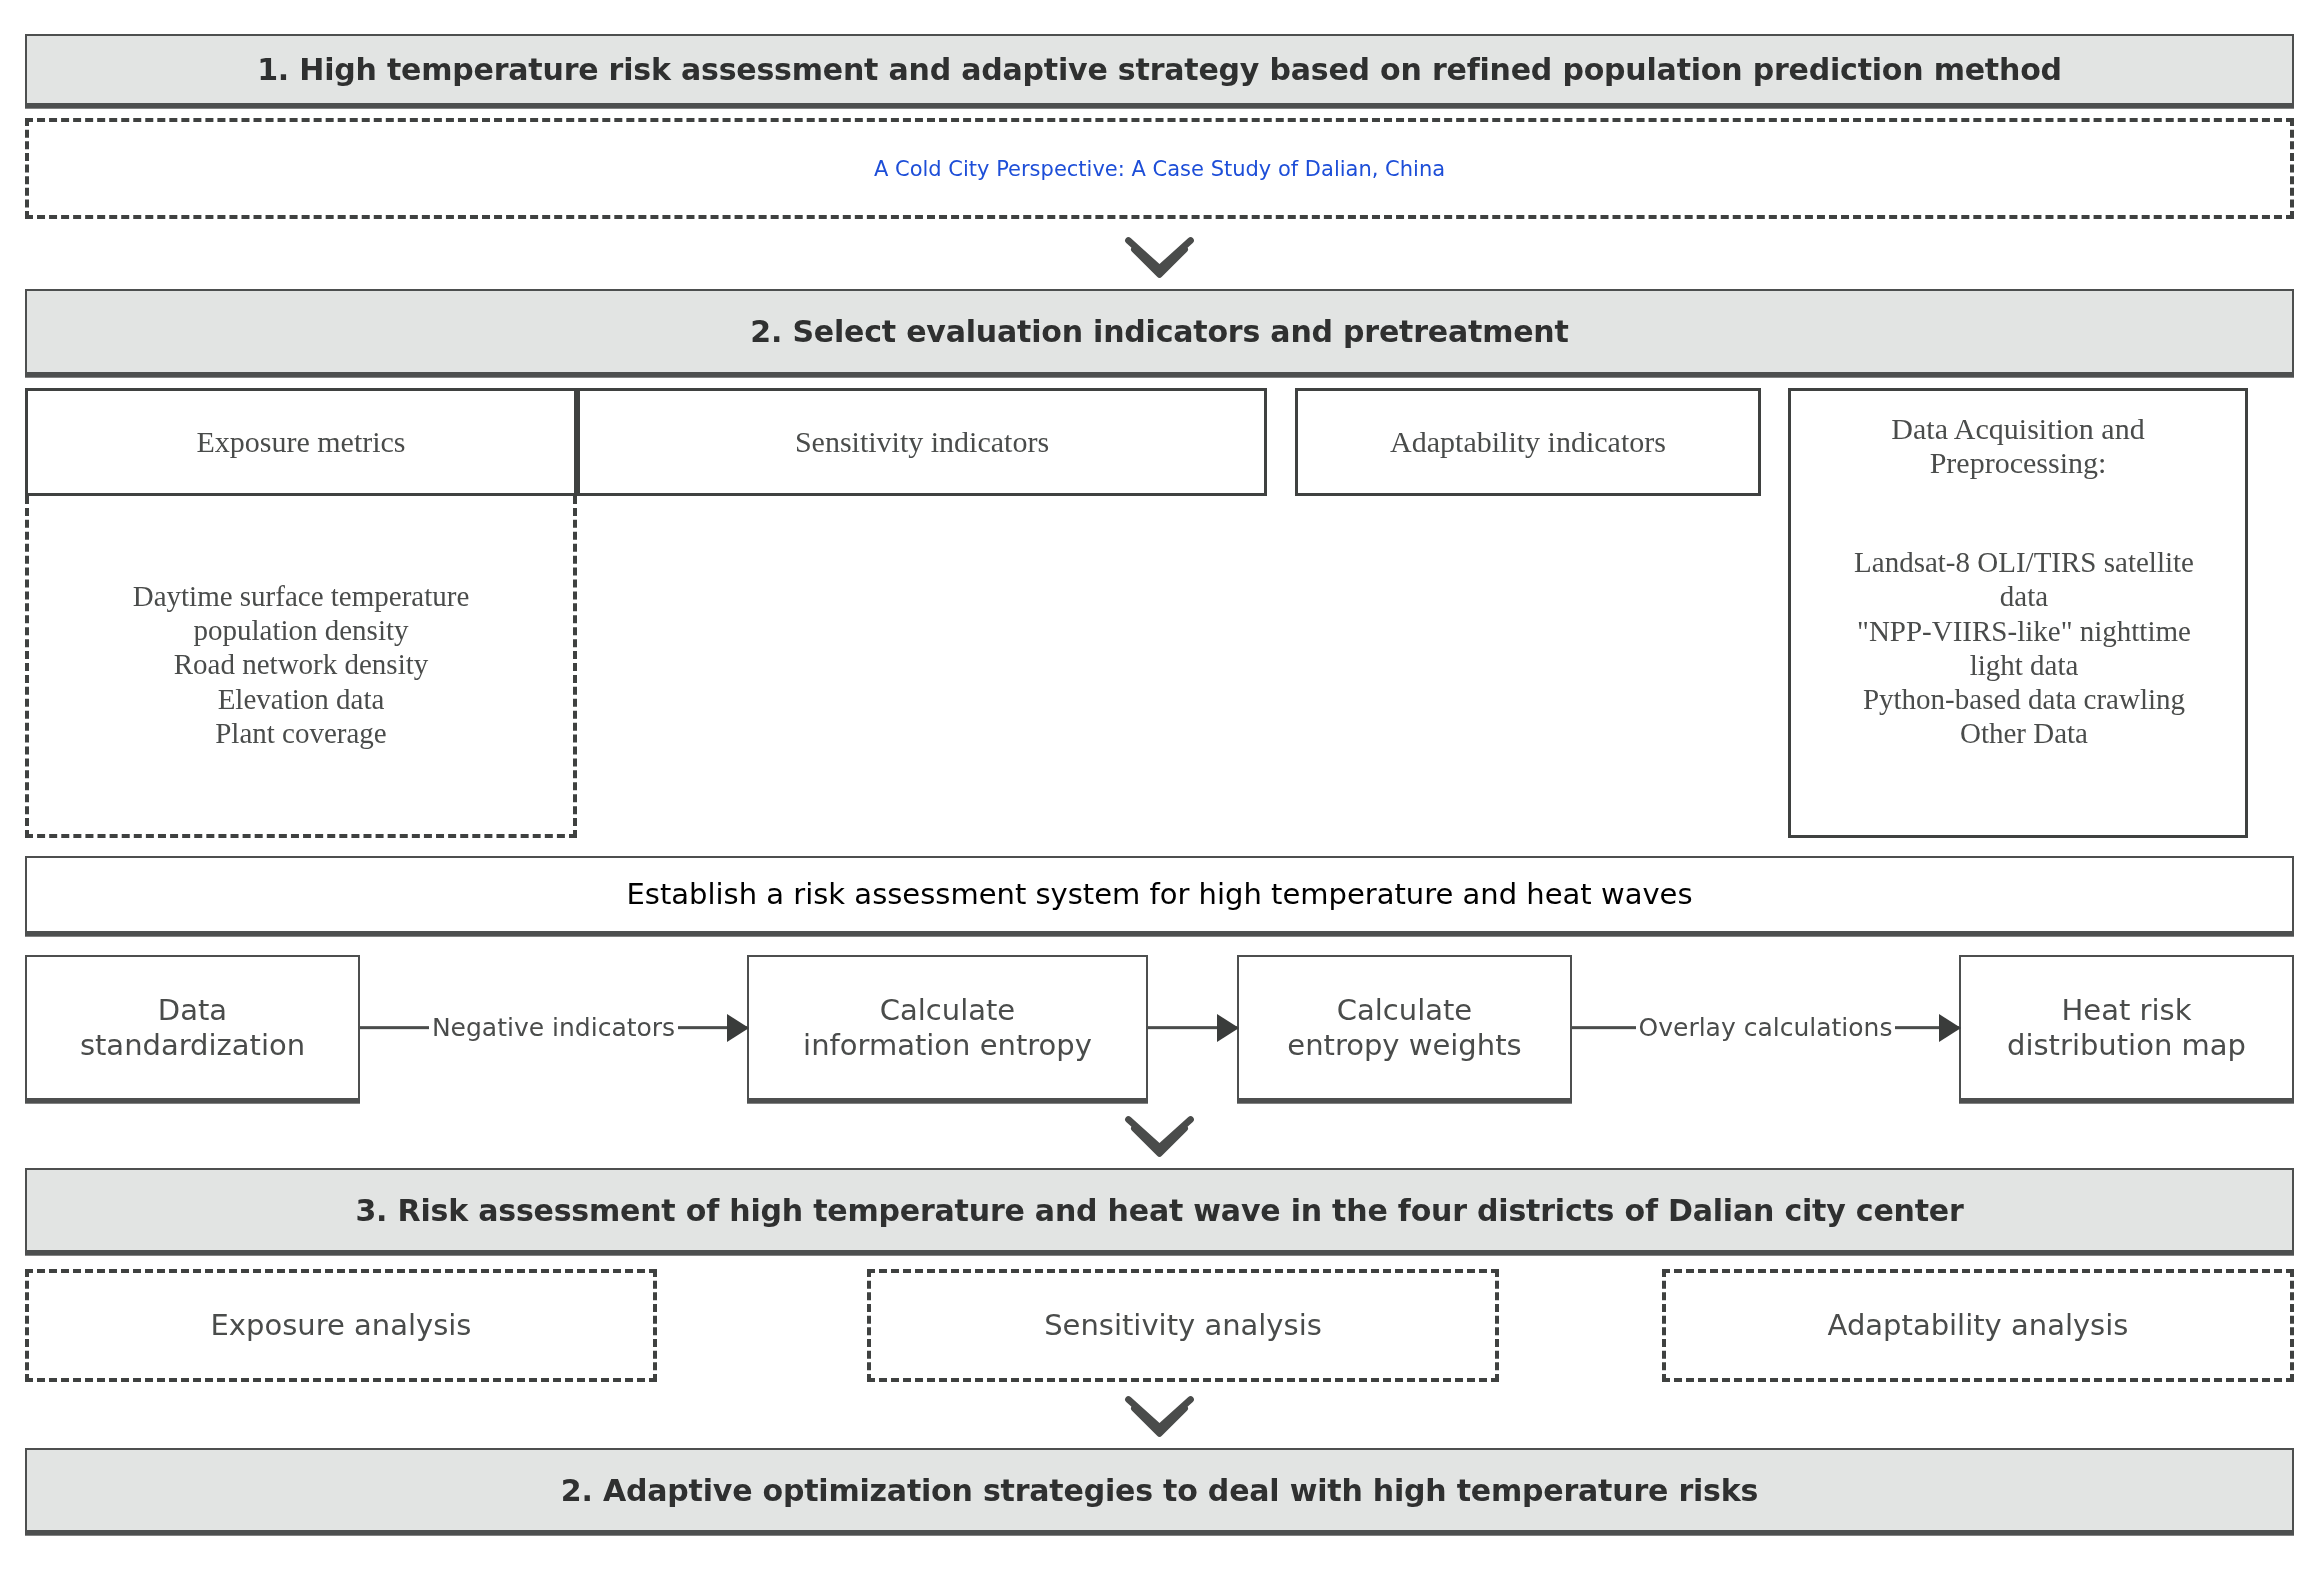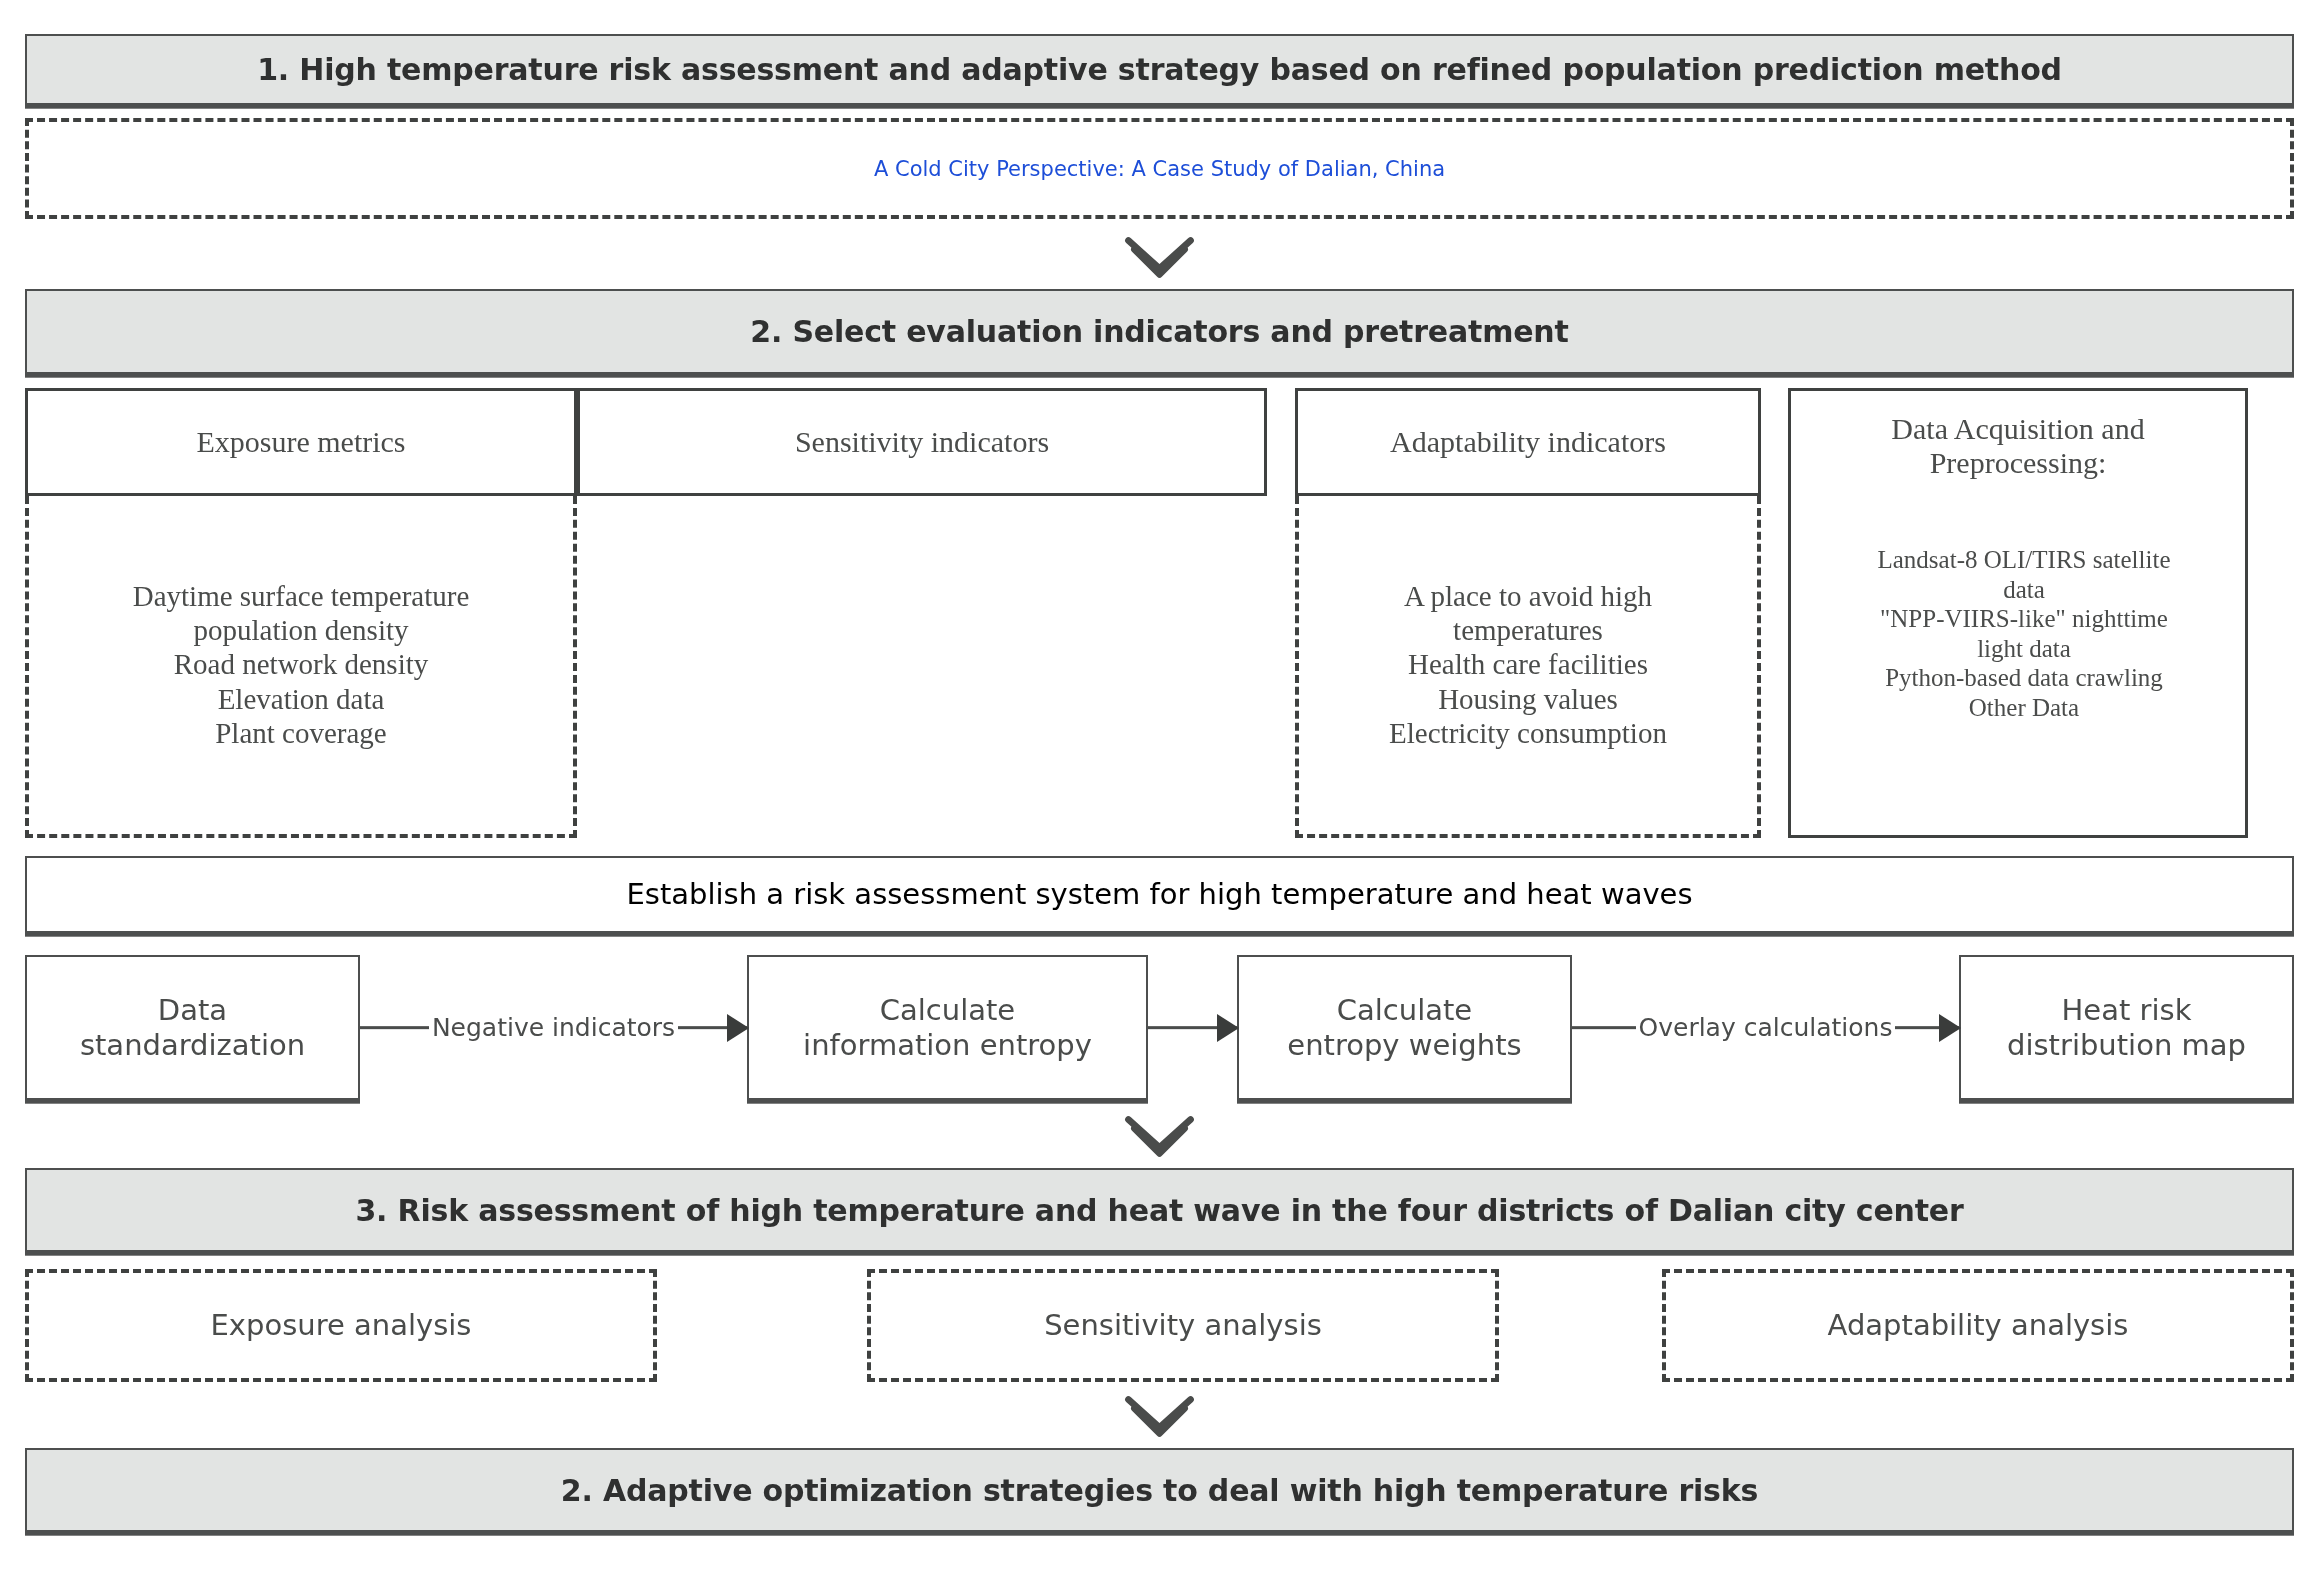--- a/index.html
+++ b/index.html
@@ -96,21 +96,21 @@
     align-items:center;justify-content:flex-start;
     padding:21px 10.4px 10.4px 10.4px;
     gap:33px;
   }
   .solid-box .title{
     font-size:30px;line-height:1.16;color:#4a4c4b;text-align:center;
     white-space:pre-line;
   }
   .solid-box .lines{
     margin-top:31px;
-    font-size:25px;line-height:1.18;color:#4a4c4b;text-align:center;
+    font-size:29px;line-height:1.18;color:#4a4c4b;text-align:center;
     white-space:pre-line;
     margin-left:12px;
   }
 
   
   .establish{
     margin-top:18px;
     border:2.2px solid #4d4f4f;
     box-shadow:0 3.7px 0 0 #4d4f4f;
     background:#fff;
@@ -227,27 +227,20 @@
 
     <div class="ind-col col-sens">
       <div class="ind-head">
         <span>Sensitivity indicators</span>
       </div>
     </div>
 
     <div class="ind-col col-adapt">
       <div class="ind-head">
         <span>Adaptability indicators</span>
-      </div>
-      <div class="ind-body">
-        <div class="lines">A place to avoid high
-temperatures
-Health care facilities
-Housing values
-Electricity consumption</div>
       </div>
     </div>
 
     <div class="ind-col col-data">
       <div class="solid-box">
         <div class="title">Data Acquisition and
 Preprocessing:</div>
         <div class="lines">Landsat-8 OLI/TIRS satellite
 data
 "NPP-VIIRS-like" nighttime

